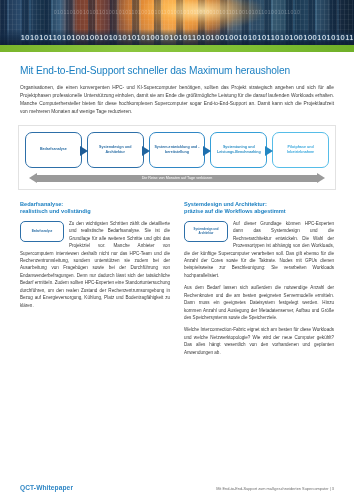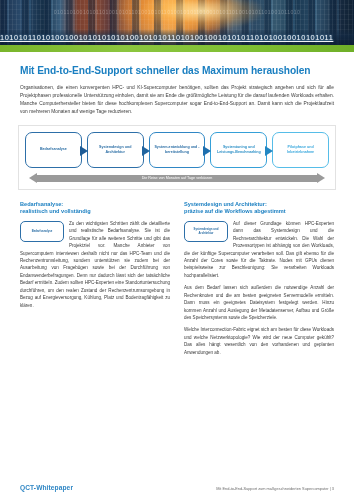--- a/index.html
+++ b/index.html
@@ -41,47 +41,46 @@
     position:absolute;left:0;right:0;bottom:0;height:16px;
     background:linear-gradient(180deg, rgba(30,60,95,0.0) 0%, rgba(18,42,70,0.55) 40%, rgba(12,30,52,0.85) 100%);
   }
   .hero-glow{
     position:absolute;left:40%;top:-8px;width:120px;height:38px;
     background:radial-gradient(ellipse at center, rgba(255,226,160,0.9) 0%, rgba(255,180,80,0.35) 45%, rgba(255,160,60,0) 75%);
     filter:blur(1px);
   }
   .hero-binary{
     position:absolute;left:0;right:0;bottom:3px;
-    text-align:left;
+    text-align:right;
     font-family:"Liberation Sans", sans-serif;
     font-size:7.4px;
     letter-spacing:.55px;
     color:rgba(255,255,255,.93);
     white-space:nowrap;
     overflow:hidden;
     text-shadow:0 0 2px rgba(120,200,255,.8);
-    text-decoration:underline;
   }
   .hero-binary-faint{
     position:absolute;left:0;right:0;top:9px;
     text-align:center;
     font-size:5.2px;letter-spacing:.4px;
     color:rgba(255,255,255,.30);
     white-space:nowrap;overflow:hidden;
   }
   .green-bar{
     position:absolute;left:0;top:45px;width:354px;height:7px;
     background:linear-gradient(90deg,#79b52b 0%,#8cc63f 35%,#7fbf33 70%,#6faf28 100%);
   }
 
   
   .content{position:absolute;left:0;top:52px;width:354px;}
   .h1{
     margin:13px 20px 0 20px;
-    font-size:10.2px;font-weight:bold;color:#1a7fc1;
+    font-size:10.2px;font-weight:normal;color:#1a7fc1;
     letter-spacing:-0.1px;line-height:1.2;
   }
   .intro{
     margin:7px 20px 0 20px;
     font-size:4.85px;line-height:1.62;color:#3a3a3a;
     text-align:justify;
   }
 
   
   .diagram{

